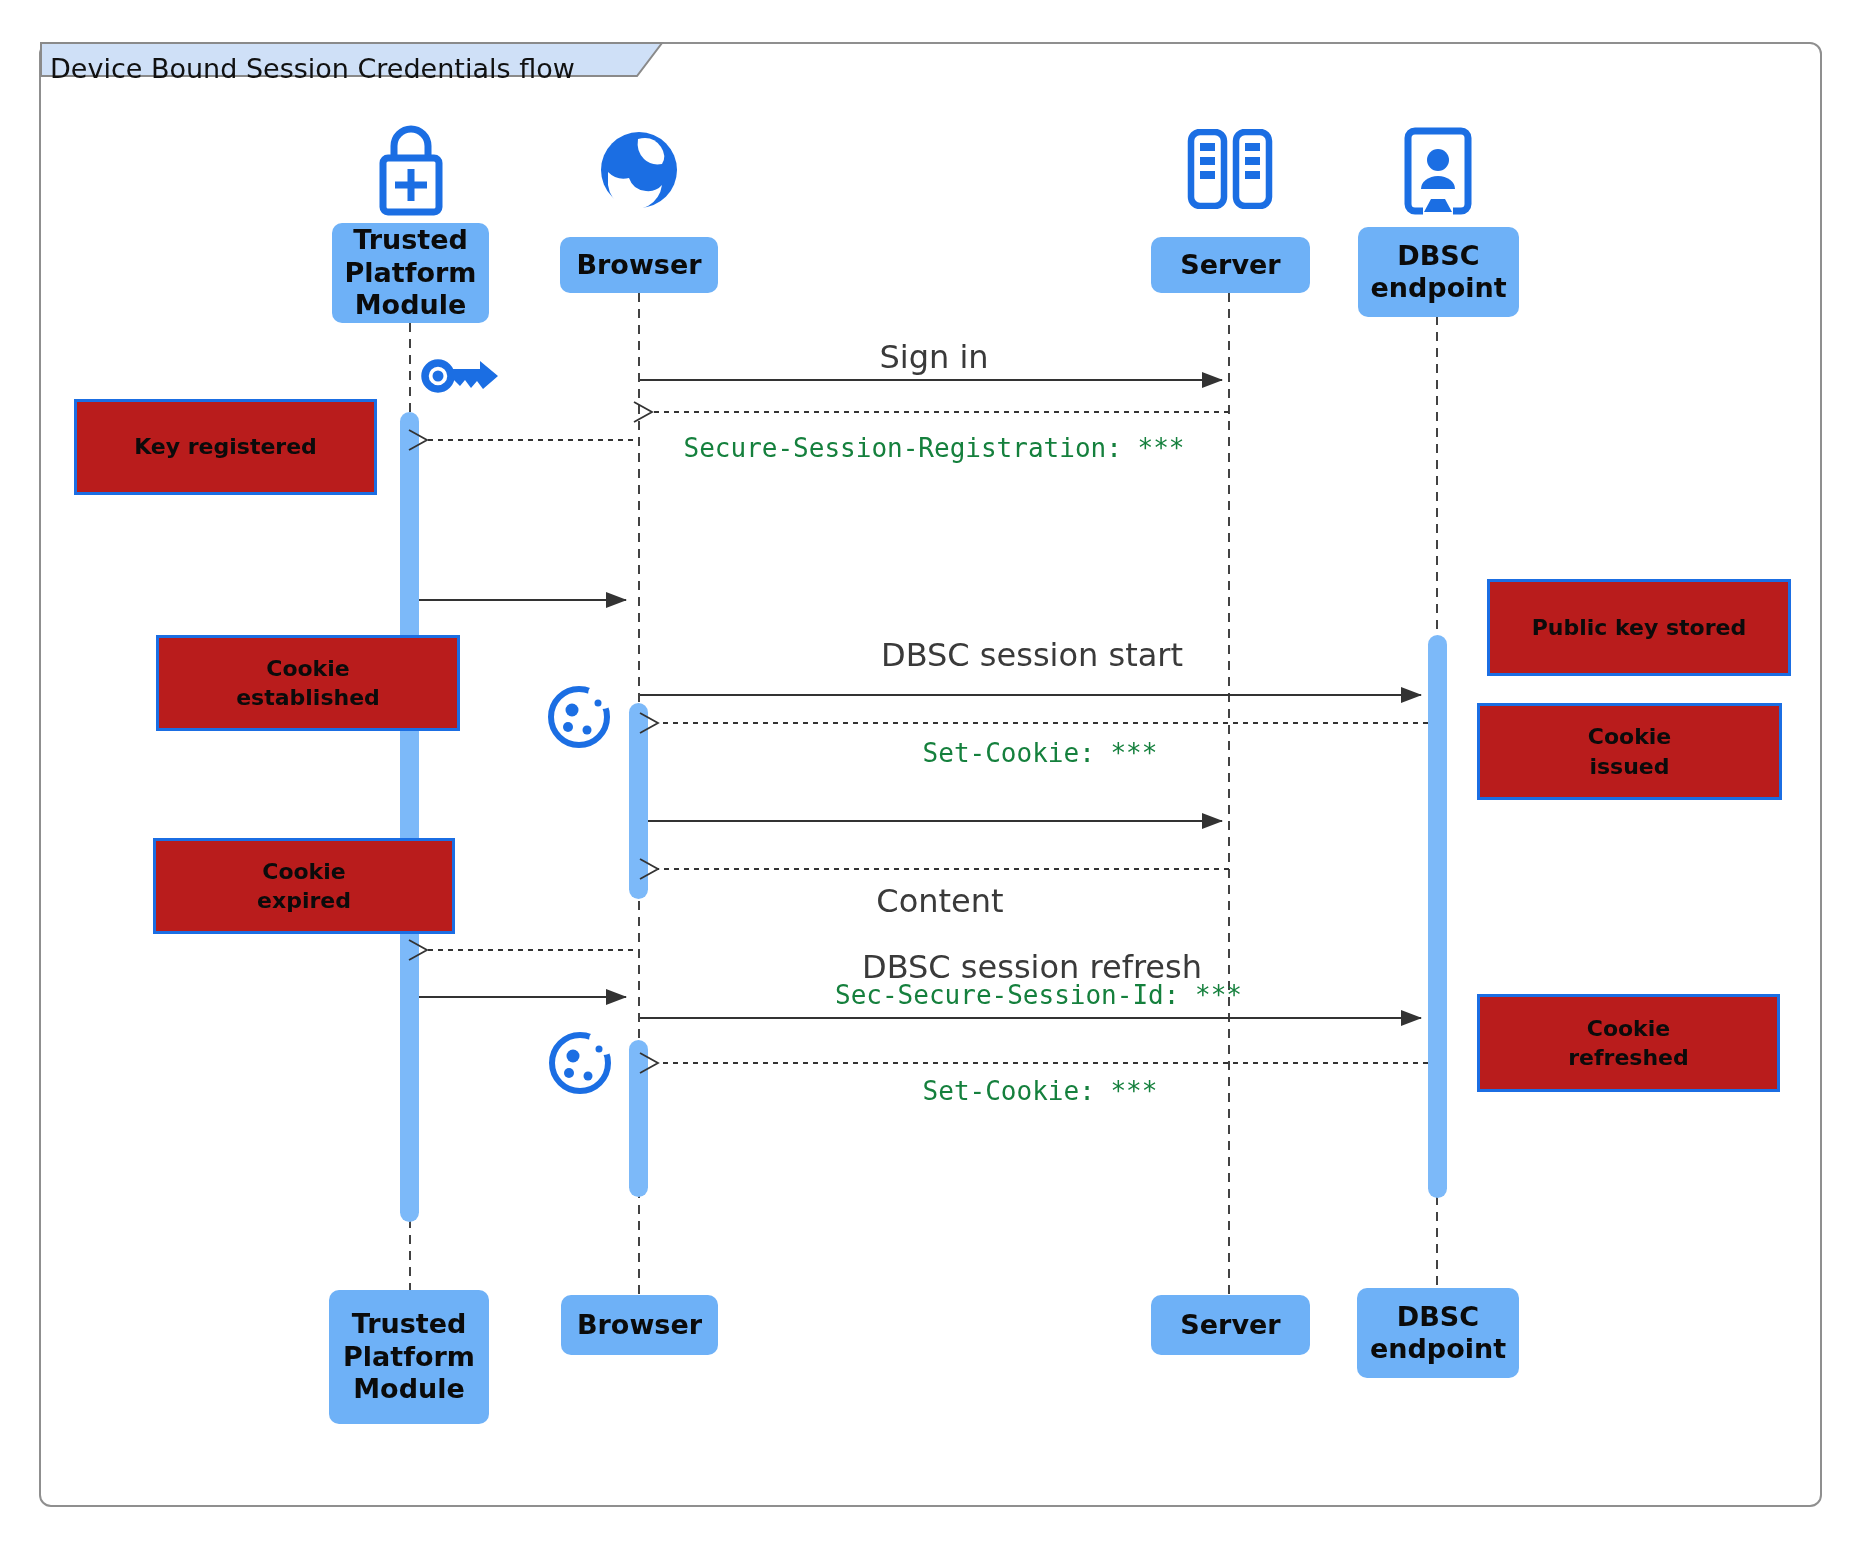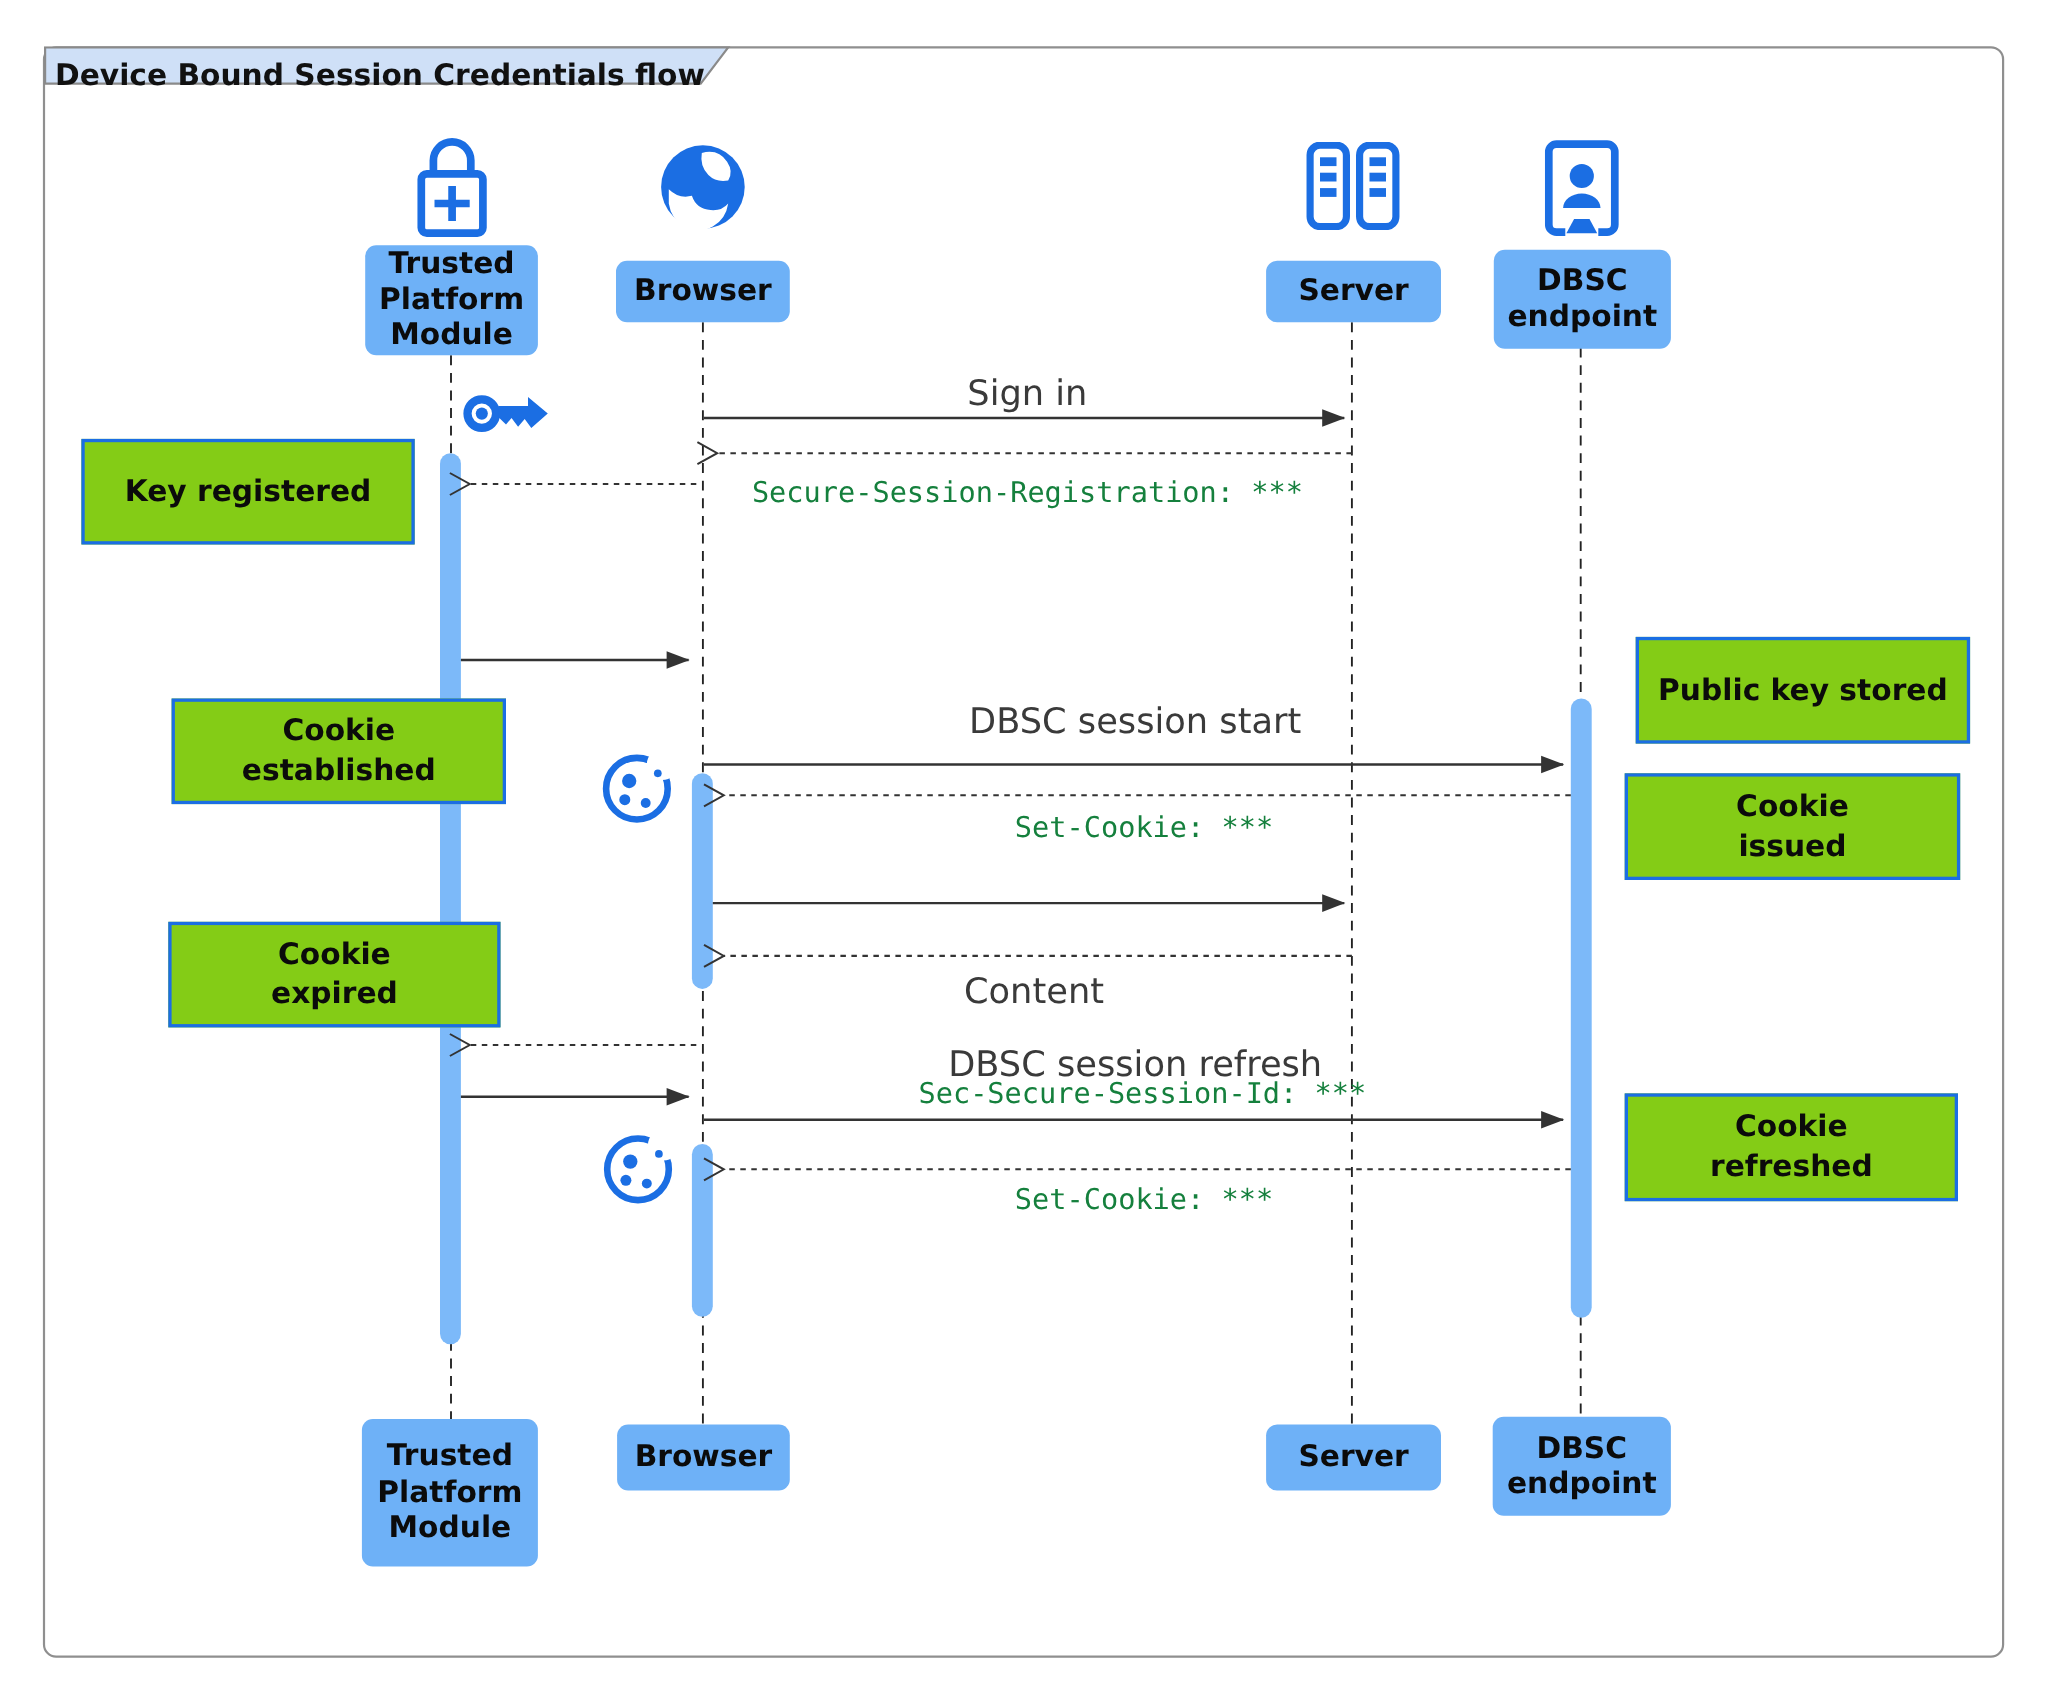--- a/index.html
+++ b/index.html
@@ -1,26 +1,26 @@
 <!DOCTYPE html>
 <html><head>
 <meta charset="utf-8">
 <style>
   html,body{margin:0;padding:0;background:#ffffff;}
   #canvas{position:relative;width:1859px;height:1546px;background:#ffffff;overflow:hidden;
           font-family:"DejaVu Sans","Liberation Sans",sans-serif;}
   .abs{position:absolute;}
   #frame{left:39px;top:42px;width:1779px;height:1461px;border:2px solid #8f8f8f;border-radius:12px;}
   #title-tab{left:40px;top:42px;width:640px;height:36px;}
-  #title-text{left:50px;top:44px;width:600px;height:48px;font-size:27px;font-weight:bold;color:#111;
+  #title-text{left:50px;top:44px;width:600px;height:48px;font-size:27px;font-weight:normal;color:#111;
               display:flex;align-items:center;}
   .actor-box{background:#6eb1f7;border-radius:10px;display:flex;align-items:center;justify-content:center;
              text-align:center;font-weight:bold;font-size:27px;color:#0b0b0b;line-height:1.2;white-space:pre-line;}
-  .note-box{background:#84cc16;border:3.5px solid #1b6ee3;display:flex;align-items:center;justify-content:center;
-            text-align:center;font-weight:bold;font-size:27px;color:#0b0b0b;line-height:1.32;white-space:pre-line;box-sizing:border-box;}
+  .note-box{background:#b91c1c;border:3.5px solid #1b6ee3;display:flex;align-items:center;justify-content:center;
+            text-align:center;font-weight:bold;font-size:22px;color:#0b0b0b;line-height:1.32;white-space:pre-line;box-sizing:border-box;}
   .msg-sans{font-size:32px;color:#3a3a3a;text-align:center;}
   .msg-mono{font-family:"DejaVu Sans Mono","Liberation Mono",monospace;font-size:26px;color:#15803d;text-align:center;white-space:nowrap;}
   svg{display:block;}
 </style>
 </head>
 <body>
 
 <div id="canvas">
 
   <div class="abs" id="frame"></div>

